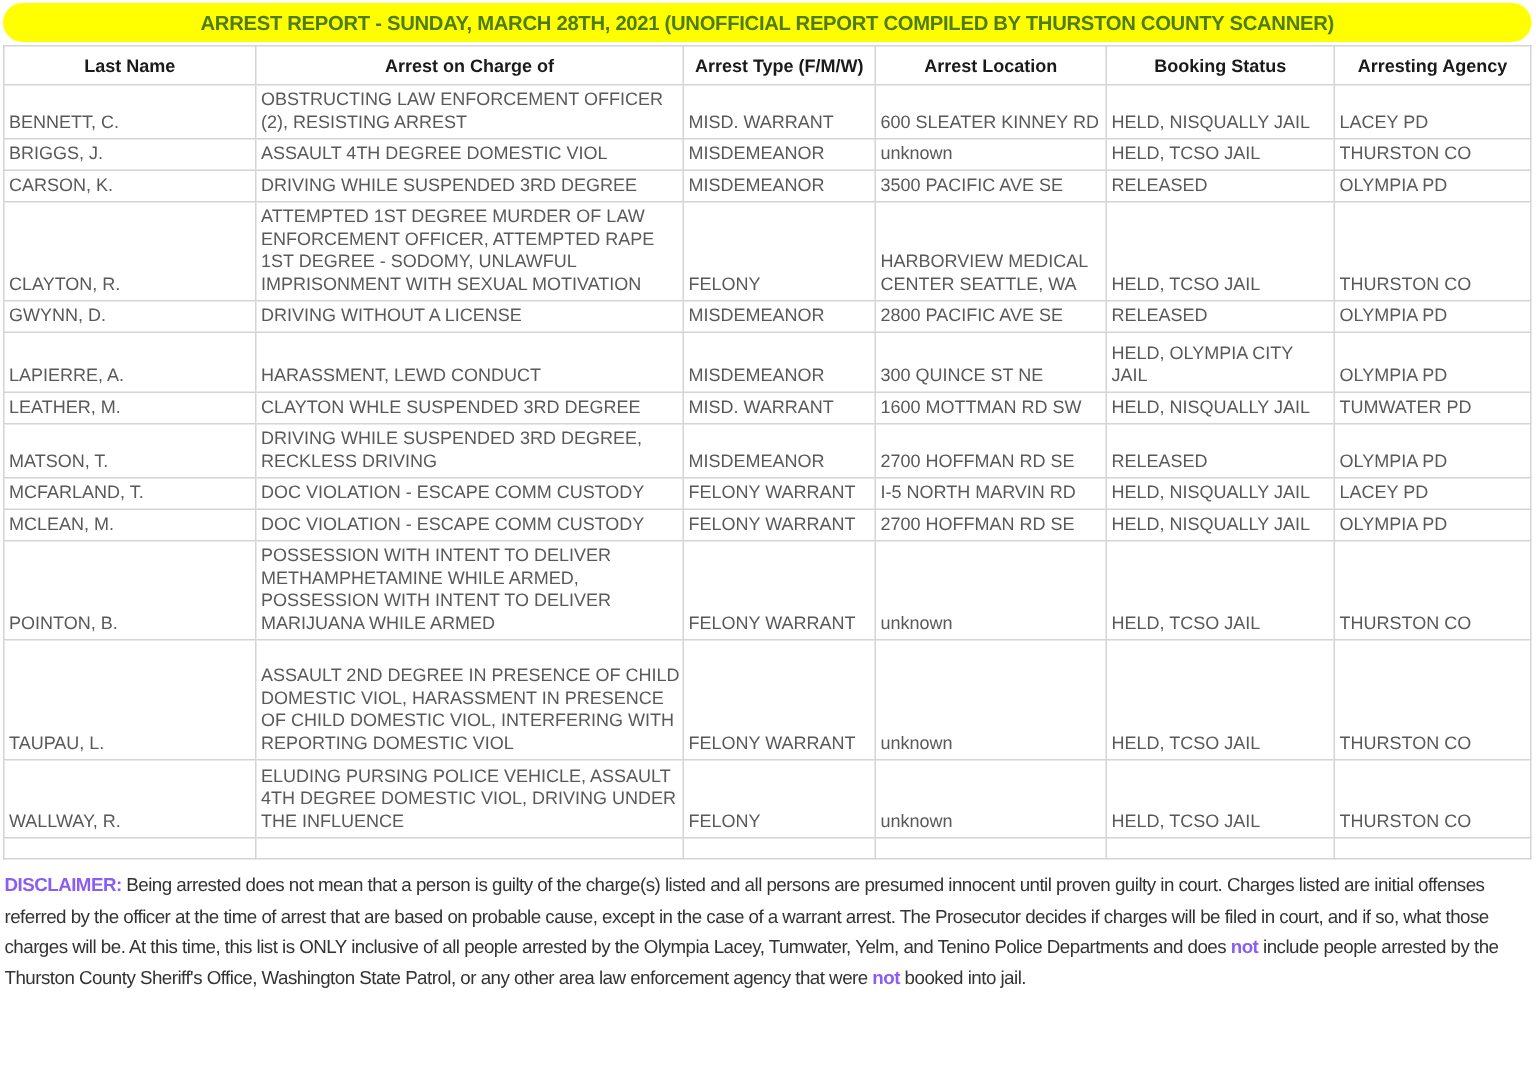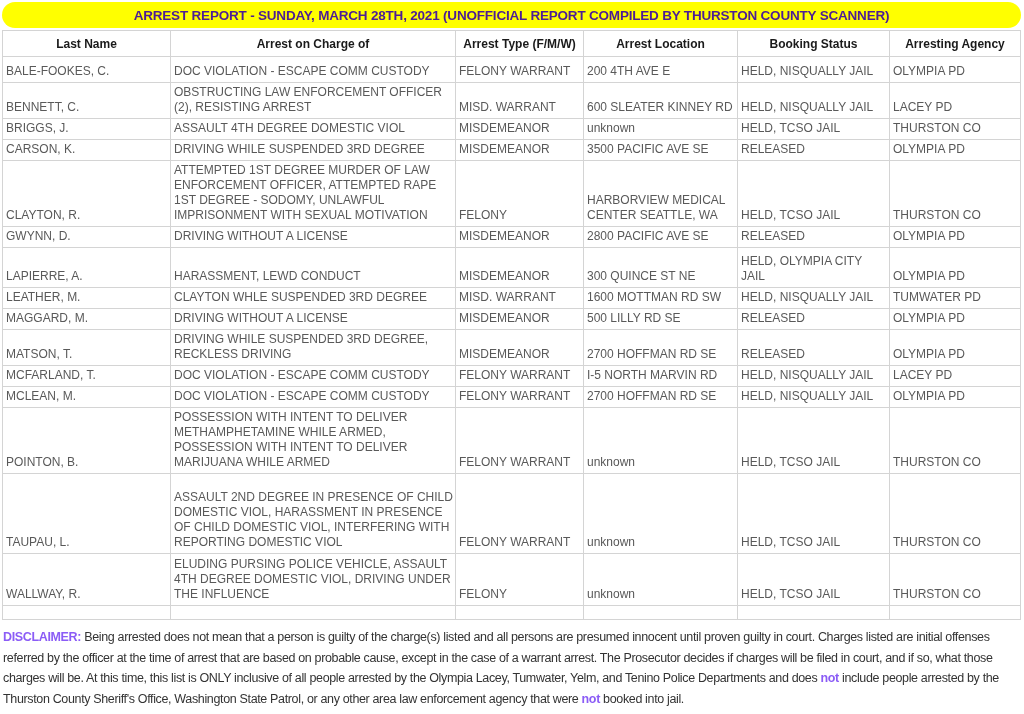--- a/index.html
+++ b/index.html
@@ -11,21 +11,21 @@
   }
   .title-bar {
     margin: 2px 3px 2px 2px;
     height: 26px;
     background: #ffff00;
     display: flex;
     align-items: center;
     justify-content: center;
     font-size: 13.5px;
     font-weight: bold;
-    color: #4c1d95;
+    color: #4d7c0f;
     letter-spacing: -0.2px;
     white-space: nowrap;
     border-radius: 13px;
   }
   table.report {
     margin-left: 2px;
     width: 1018px;
     border-collapse: collapse;
     table-layout: fixed;
   }
@@ -82,28 +82,20 @@
       <tr>
         <th>Last Name</th>
         <th>Arrest on Charge of</th>
         <th>Arrest Type (F/M/W)</th>
         <th>Arrest Location</th>
         <th>Booking Status</th>
         <th>Arresting Agency</th>
       </tr>
     </thead>
   <tbody>
-      <tr style="height: 26px;">
-        <td class="col-last-name">BALE-FOOKES, C.</td>
-        <td class="col-charge">DOC VIOLATION - ESCAPE COMM CUSTODY</td>
-        <td class="col-arrest-type">FELONY WARRANT</td>
-        <td class="col-location">200 4TH AVE E</td>
-        <td class="col-booking-status">HELD, NISQUALLY JAIL</td>
-        <td class="col-agency">OLYMPIA PD</td>
-      </tr>
       <tr style="height: 30px;">
         <td class="col-last-name">BENNETT, C.</td>
         <td class="col-charge">OBSTRUCTING LAW ENFORCEMENT OFFICER (2), RESISTING ARREST</td>
         <td class="col-arrest-type">MISD. WARRANT</td>
         <td class="col-location">600 SLEATER KINNEY RD</td>
         <td class="col-booking-status">HELD, NISQUALLY JAIL</td>
         <td class="col-agency">LACEY PD</td>
       </tr>
       <tr style="height: 20px;">
         <td class="col-last-name">BRIGGS, J.</td>
@@ -147,28 +139,20 @@
         <td class="col-agency">OLYMPIA PD</td>
       </tr>
       <tr style="height: 19px;">
         <td class="col-last-name">LEATHER, M.</td>
         <td class="col-charge">CLAYTON WHLE SUSPENDED 3RD DEGREE</td>
         <td class="col-arrest-type">MISD. WARRANT</td>
         <td class="col-location">1600 MOTTMAN RD SW</td>
         <td class="col-booking-status">HELD, NISQUALLY JAIL</td>
         <td class="col-agency">TUMWATER PD</td>
       </tr>
-      <tr style="height: 19px;">
-        <td class="col-last-name">MAGGARD, M.</td>
-        <td class="col-charge">DRIVING WITHOUT A LICENSE</td>
-        <td class="col-arrest-type">MISDEMEANOR</td>
-        <td class="col-location">500 LILLY RD SE</td>
-        <td class="col-booking-status">RELEASED</td>
-        <td class="col-agency">OLYMPIA PD</td>
-      </tr>
       <tr style="height: 34px;">
         <td class="col-last-name">MATSON, T.</td>
         <td class="col-charge">DRIVING WHILE SUSPENDED 3RD DEGREE, RECKLESS DRIVING</td>
         <td class="col-arrest-type">MISDEMEANOR</td>
         <td class="col-location">2700 HOFFMAN RD SE</td>
         <td class="col-booking-status">RELEASED</td>
         <td class="col-agency">OLYMPIA PD</td>
       </tr>
       <tr style="height: 20px;">
         <td class="col-last-name">MCFARLAND, T.</td>

